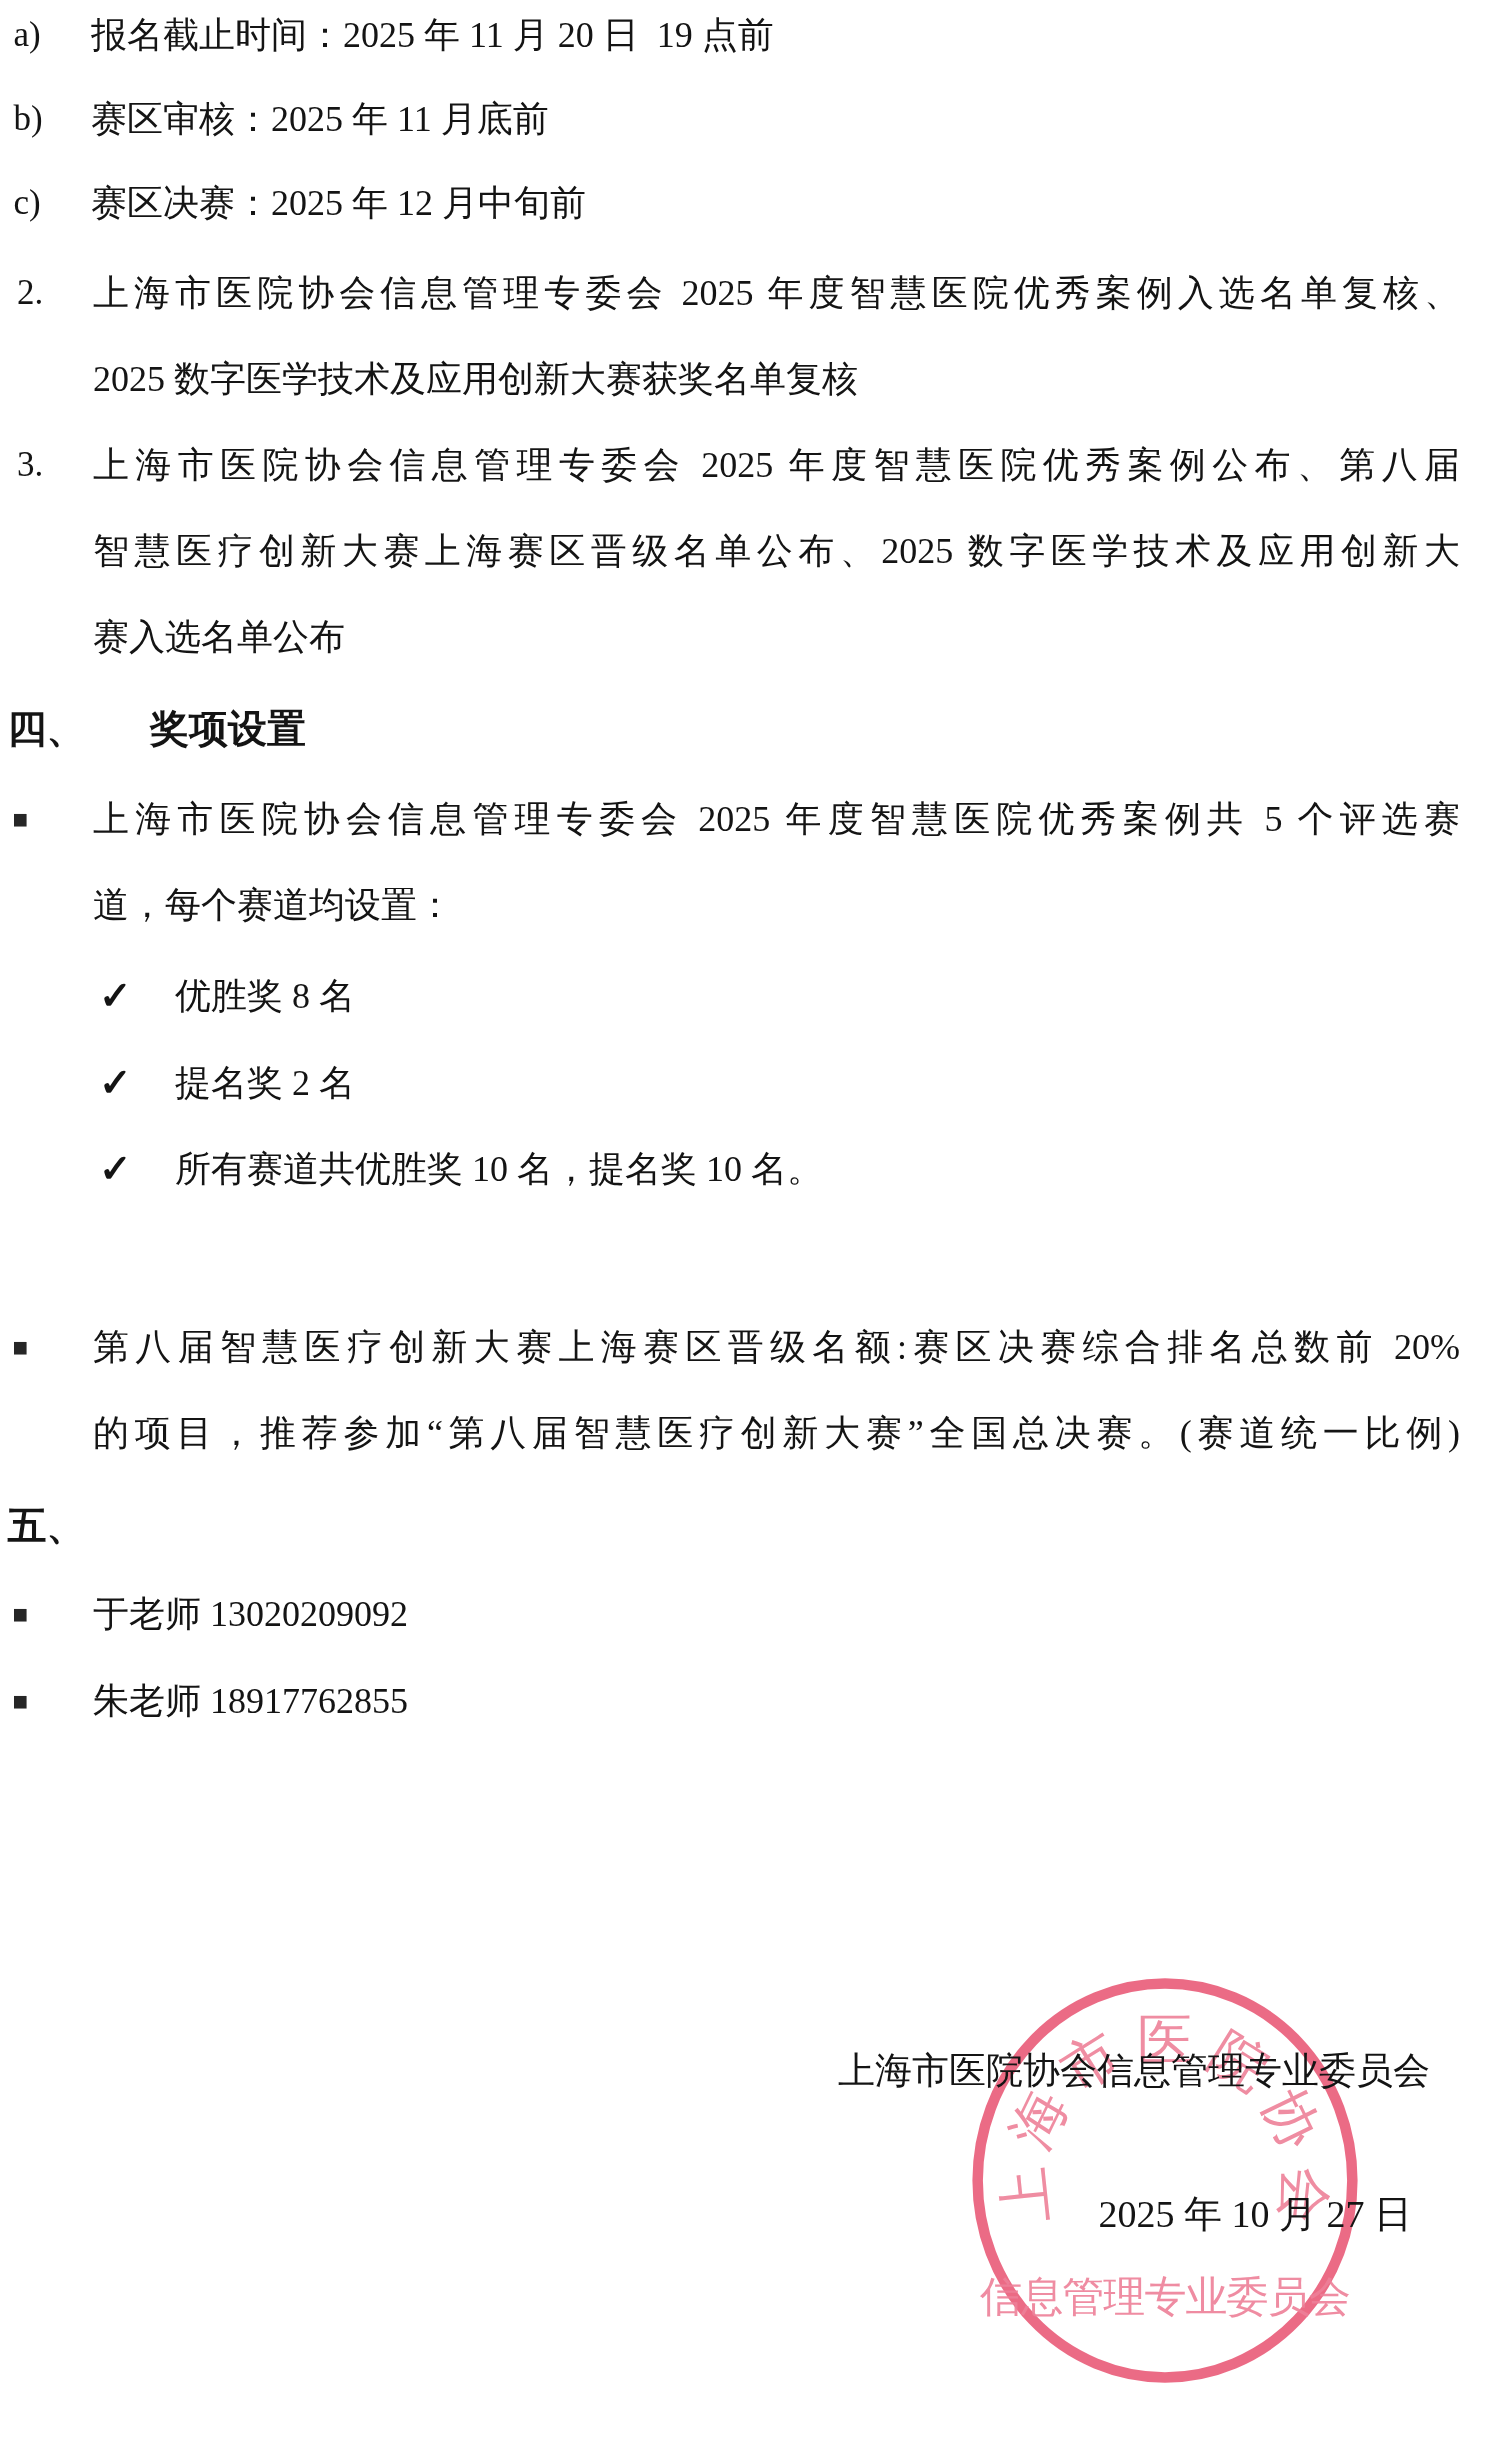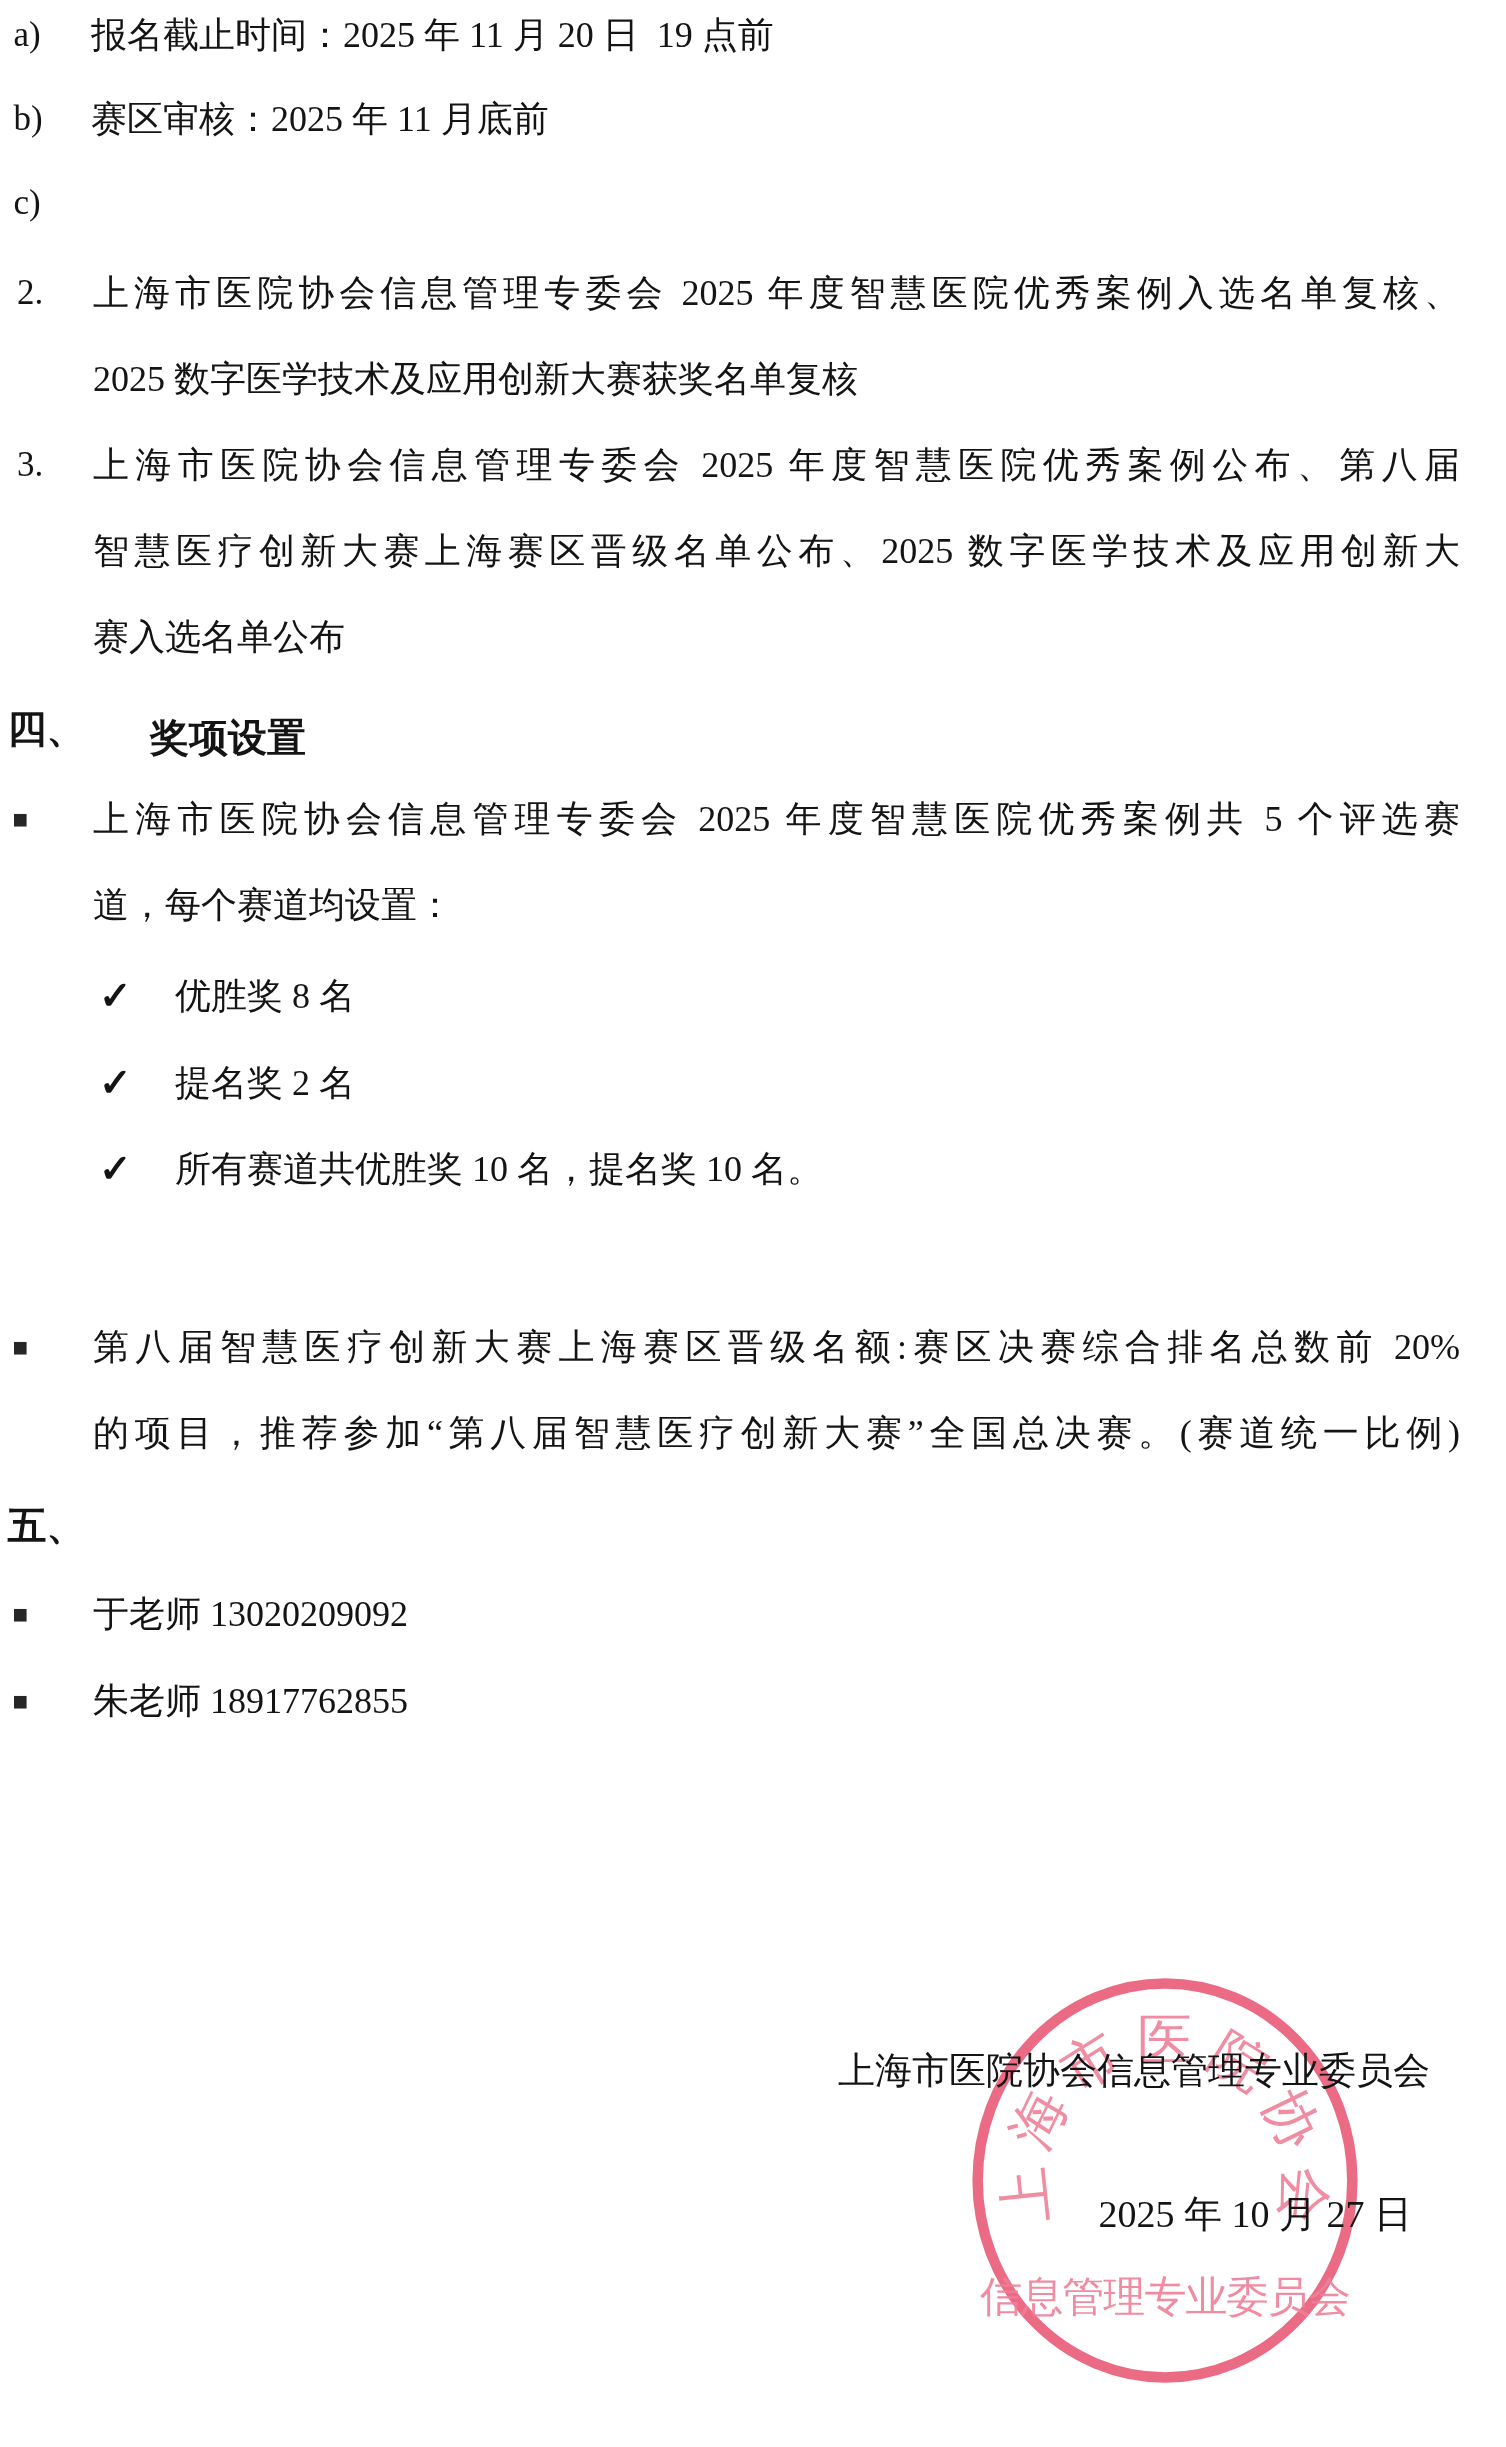--- a/index.html
+++ b/index.html
@@ -17,21 +17,21 @@
   
   .row-abc .marker{left:13.4px;font-size:35px;}
   .row-abc .txt{left:91px;}
   
   .row-num .marker{left:17px;font-size:35px;}
   
   .row-cont .txt{left:93px;}
   
   .row-heading{font-family:"Liberation Sans","DejaVu Sans",sans-serif;font-weight:bold;}
   .row-heading .marker{left:7.6px;font-size:39px;}
-  .row-heading .txt{left:150px;font-size:39px;margin-top:9px;}
+  .row-heading .txt{left:150px;font-size:39px;}
   
   .row-bullet .marker{left:12.4px;font-size:26px;top:6.7px;color:#262626;}
   .row-bullet .txt{left:93px;}
   
   .row-check .marker{left:99px;font-size:39px;font-weight:bold;top:-1.9px;}
   .row-check .txt{left:175px;}
   
   .row-paren .txt{left:103px;}
   
   .fill .txt{
@@ -47,21 +47,21 @@
   .arc-ch{font-size:58px;font-family:"Liberation Serif","DejaVu Serif",serif;}
   .stamp-bottom{font-size:44px;letter-spacing:-1px;font-family:"Liberation Serif","DejaVu Serif",serif;}
 </style>
 </head>
 <body>
 
 <div class="page">
 
   <div class="line row-abc" style="top:11.5px"><span class="marker">a)</span><span class="txt">报名截止时间：2025 年 11 月 20 日  19 点前</span></div>
   <div class="line row-abc" style="top:96px"><span class="marker">b)</span><span class="txt">赛区审核：2025 年 11 月底前</span></div>
-  <div class="line row-abc" style="top:180px"><span class="marker">c)</span></div>
+  <div class="line row-abc" style="top:180px"><span class="marker">c)</span><span class="txt">赛区决赛：2025 年 12 月中旬前</span></div>
 
   <div class="line row-num fill" style="top:270px"><span class="marker">2.</span><span class="txt">上海市医院协会信息管理专委会 2025 年度智慧医院优秀案例入选名单复核、</span></div>
   <div class="line row-cont" style="top:356px"><span class="txt">2025 数字医学技术及应用创新大赛获奖名单复核</span></div>
 
   <div class="line row-num fill" style="top:442px"><span class="marker">3.</span><span class="txt">上海市医院协会信息管理专委会 2025 年度智慧医院优秀案例公布、第八届</span></div>
   <div class="line row-cont fill" style="top:528px"><span class="txt">智慧医疗创新大赛上海赛区晋级名单公布、2025 数字医学技术及应用创新大</span></div>
   <div class="line row-cont" style="top:614px"><span class="txt">赛入选名单公布</span></div>
 
   <div class="line row-heading" style="top:704px"><span class="marker">四、</span><span class="txt">奖项设置</span></div>
 

